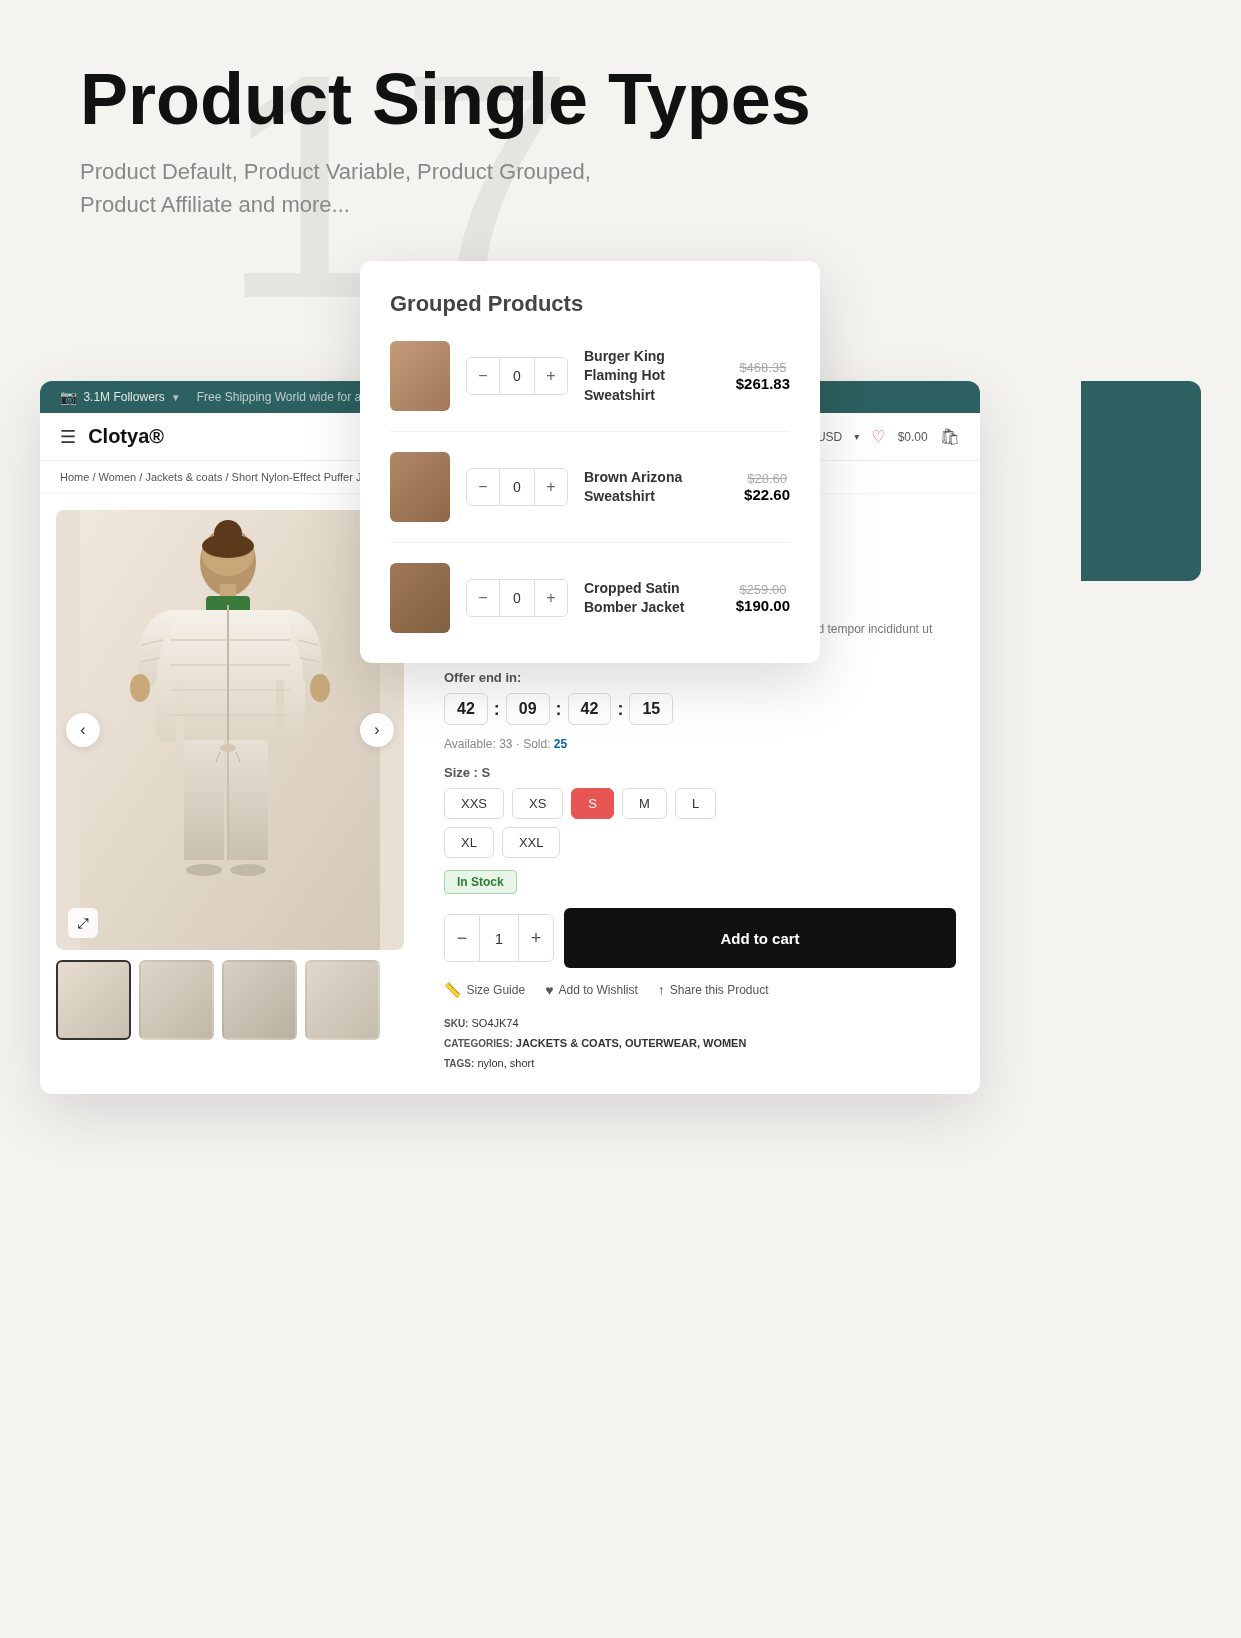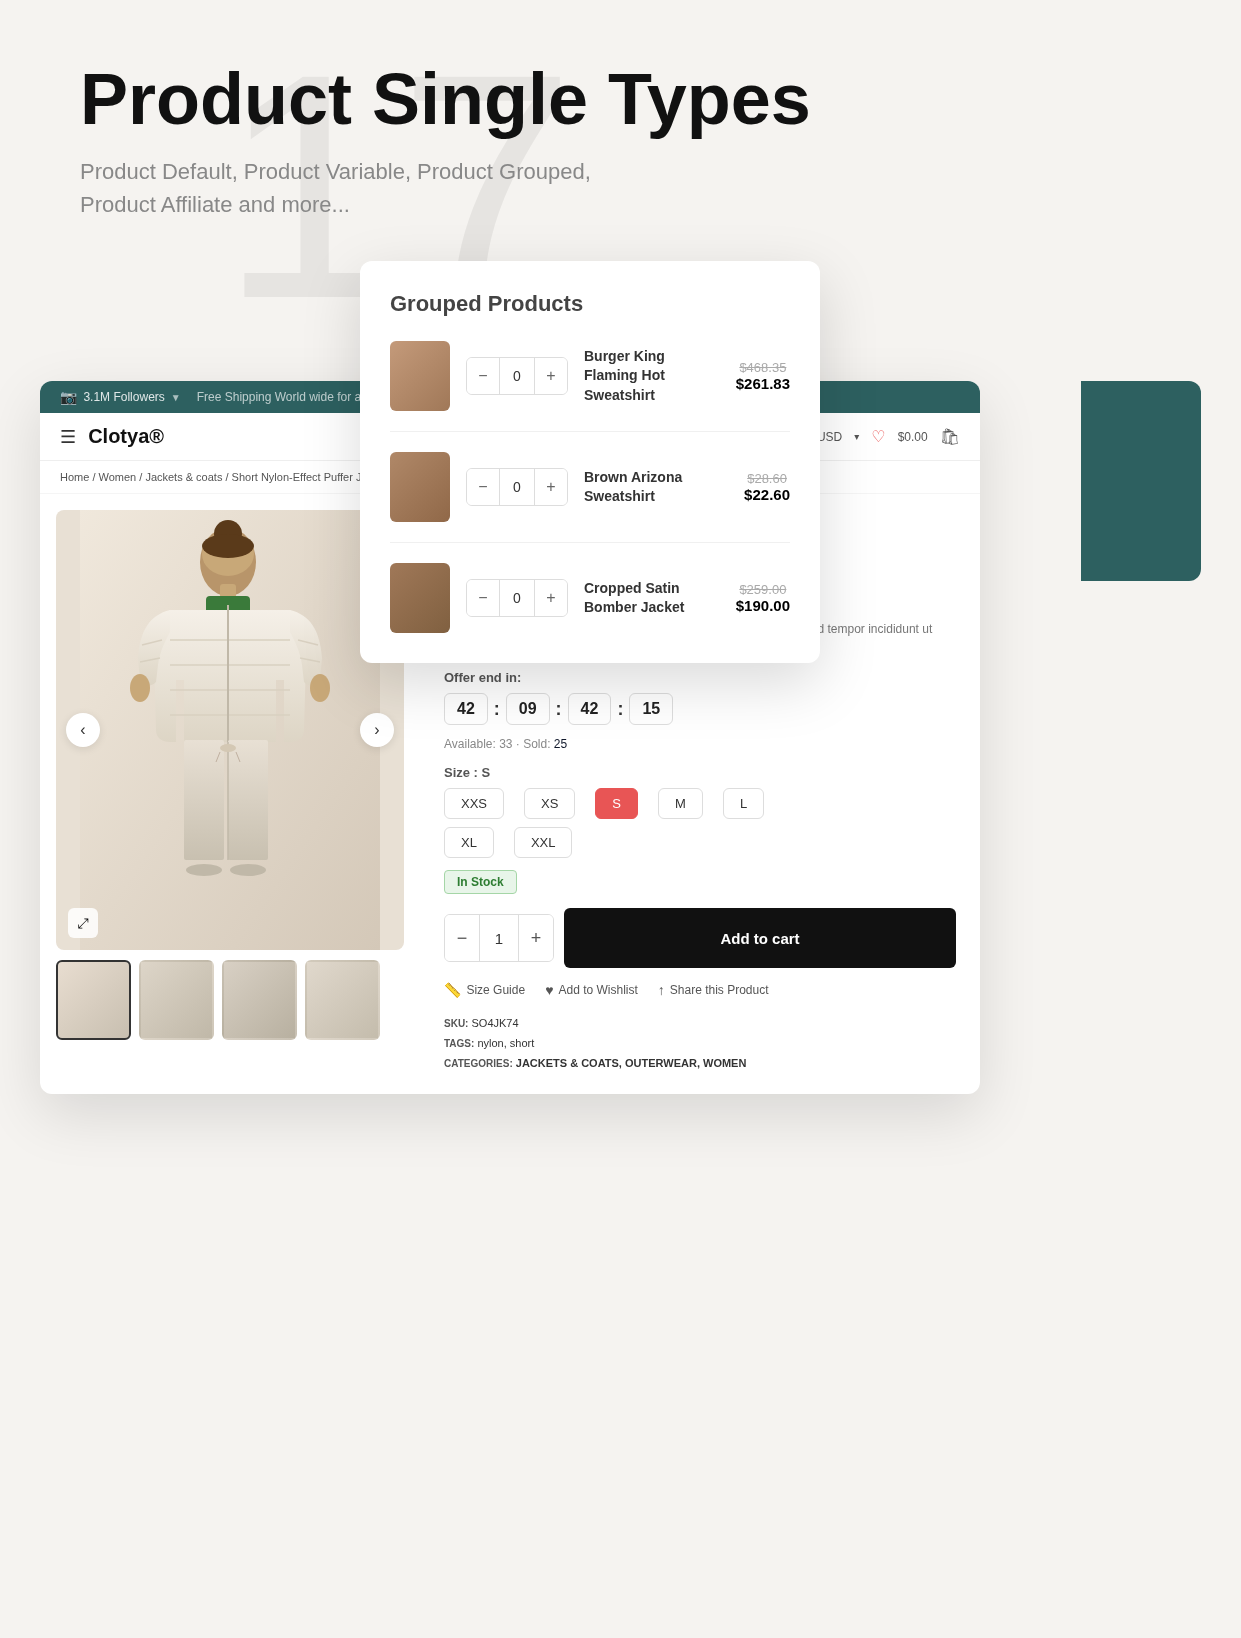--- a/index.html
+++ b/index.html
@@ -365,32 +365,32 @@
       font-size: 18px;
       font-weight: 700;
       color: #333;
     }
     .stock-info {
       font-size: 12px;
       color: #888;
       margin-top: 12px;
     }
     .stock-info .sold-num {
-      color: #0f172a;
-      font-weight: 400;
+      color: #0369a1;
+      font-weight: 700;
     }
     .size-label {
       font-size: 13px;
       color: #555;
       margin-top: 14px;
       font-weight: 600;
     }
     .size-buttons {
       display: flex;
-      gap: 20px;
+      gap: 8px;
       margin-top: 8px;
       flex-wrap: wrap;
     }
     .size-btn {
       padding: 7px 16px;
       border: 1px solid #ddd;
       border-radius: 6px;
       font-size: 13px;
       cursor: pointer;
       background: #fff;
@@ -783,26 +783,26 @@
             <span class="action-icon">↑</span>
             <span>Share this Product</span>
           </span>
         </div>
         <div class="product-meta">
           <div>
             <span class="meta-label">SKU:</span>
             <span class="meta-value">SO4JK74</span>
           </div>
           <div>
+            <span class="meta-label">Categories:</span>
+            <span class="meta-value upper">JACKETS &amp; COATS, OUTERWEAR, WOMEN</span>
+          </div>
+          <div>
             <span class="meta-label">Tags:</span>
             <span class="meta-value">nylon, short</span>
-          </div>
-          <div>
-            <span class="meta-label">Categories:</span>
-            <span class="meta-value upper">JACKETS &amp; COATS, OUTERWEAR, WOMEN</span>
           </div>
         </div>
       </div>
     </div>
   </div>
 
   <div class="right-overlay">
     <div class="right-overlay-content"></div>
   </div>
 </div>

